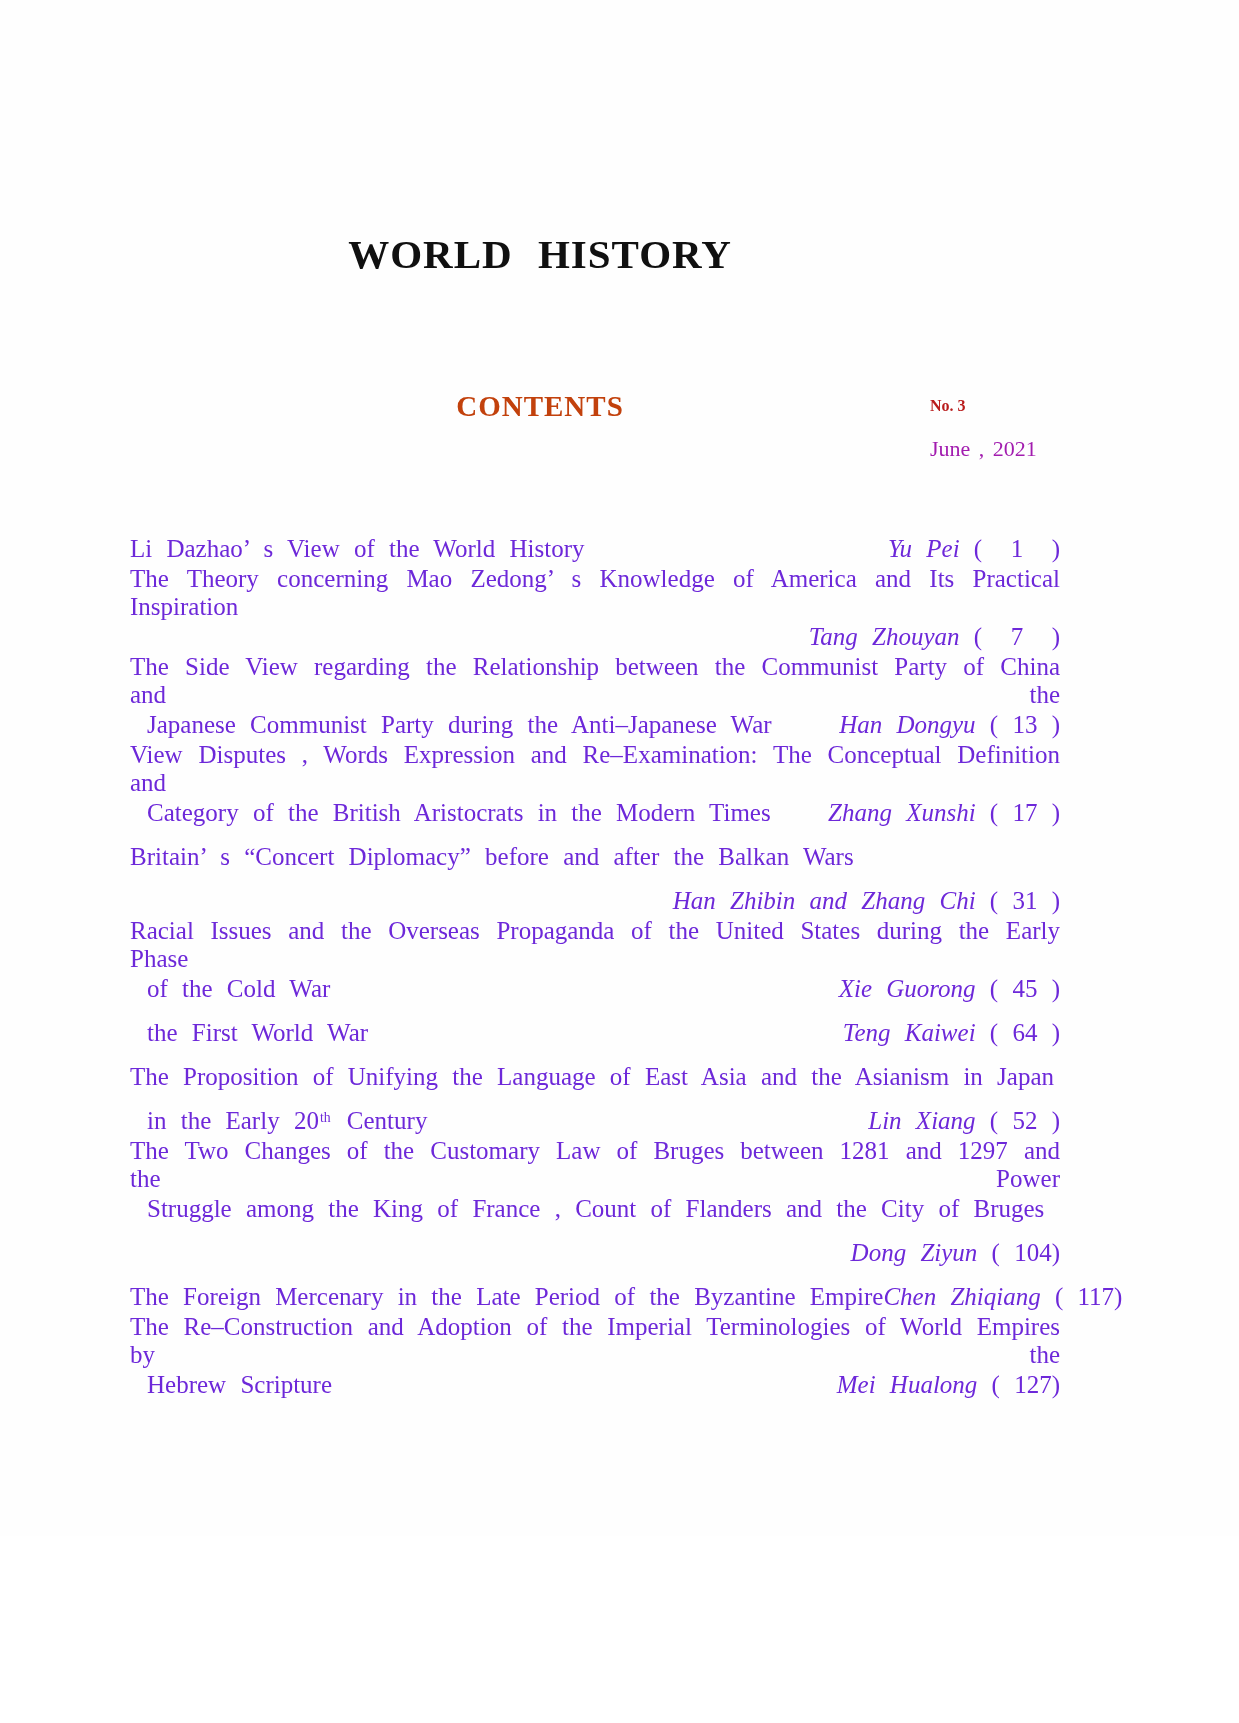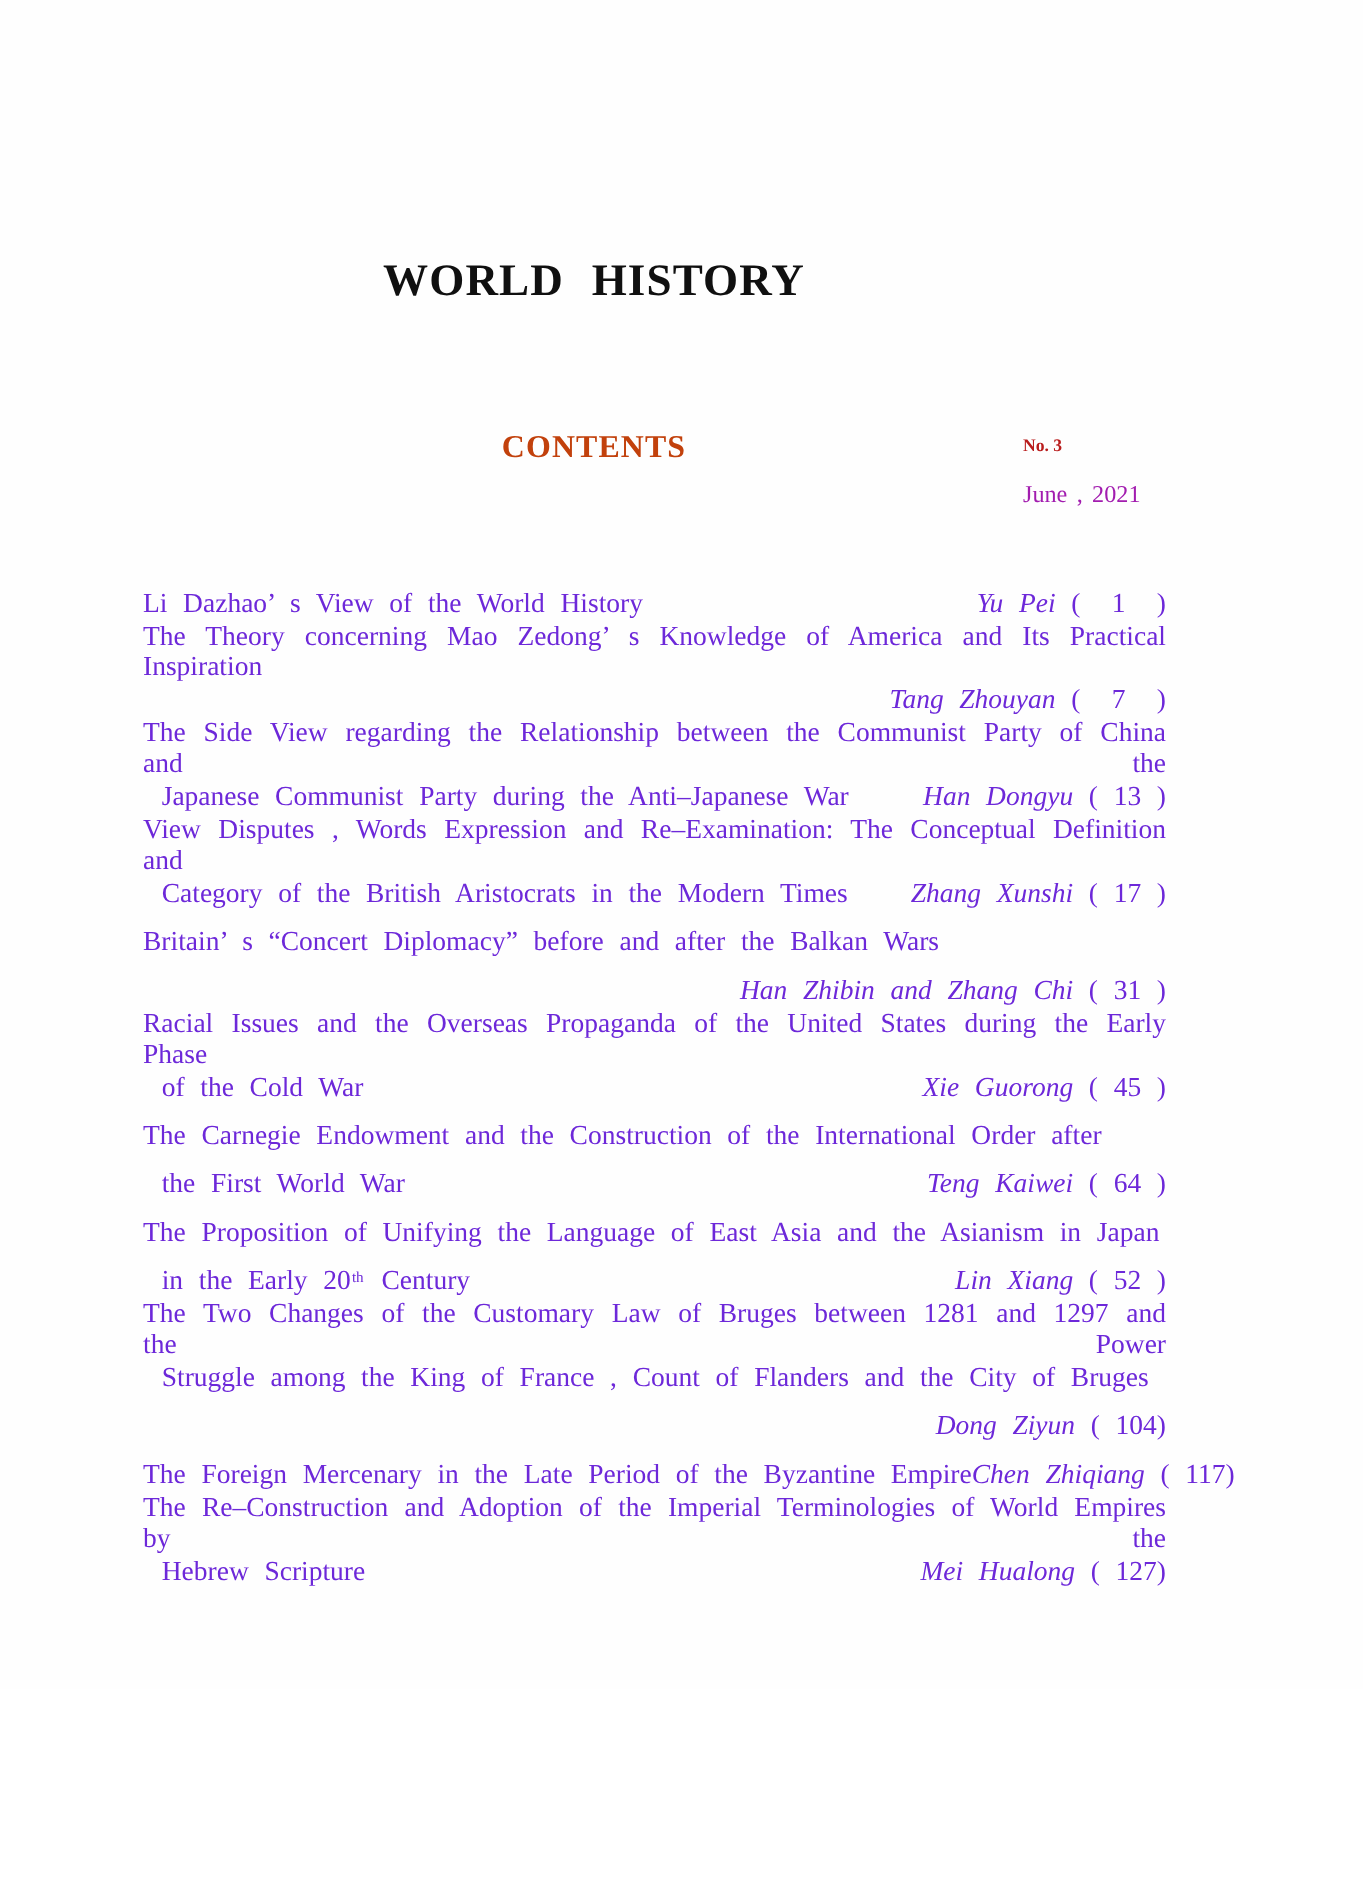--- a/index.html
+++ b/index.html
@@ -143,23 +143,20 @@
         <span class="left"></span>
         <span class="right"><em class="author">Han Zhibin and Zhang Chi</em><span class="pageno"> ( 31 )</span></span>
       </div>
       <div class="row fill">
         <span class="left">Racial Issues and the Overseas Propaganda of the United States during the Early Phase</span>
       </div>
       <div class="row indent">
         <span class="left">of the Cold War</span>
         <span class="right"><em class="author">Xie Guorong</em><span class="pageno"> ( 45 )</span></span>
       </div>
-      <div class="row">
-        <span class="left">The Carnegie Endowment and the Construction of the International Order after</span>
-      </div>
       <div class="row indent">
         <span class="left">the First World War</span>
         <span class="right"><em class="author">Teng Kaiwei</em><span class="pageno"> ( 64 )</span></span>
       </div>
       <div class="row">
         <span class="left">The Proposition of Unifying the Language of East Asia and the Asianism in Japan</span>
       </div>
       <div class="row indent">
         <span class="left">in the Early 20<sup>th</sup> Century</span>
         <span class="right"><em class="author">Lin Xiang</em><span class="pageno"> ( 52 )</span></span>

